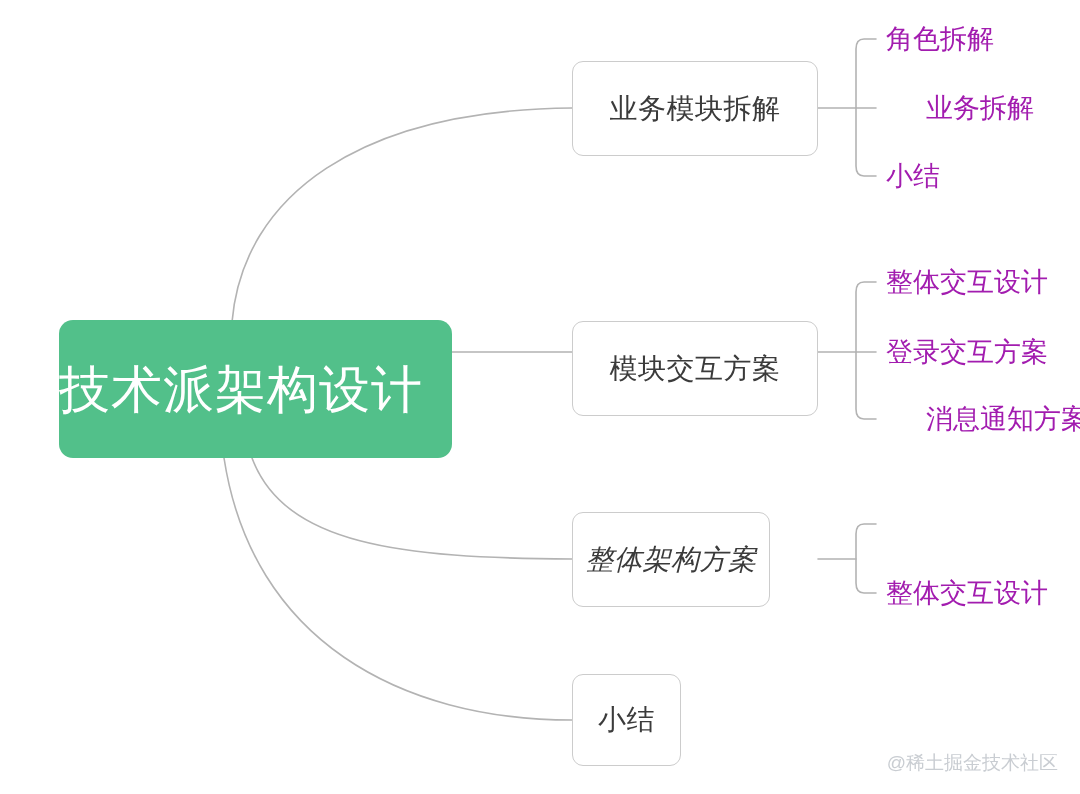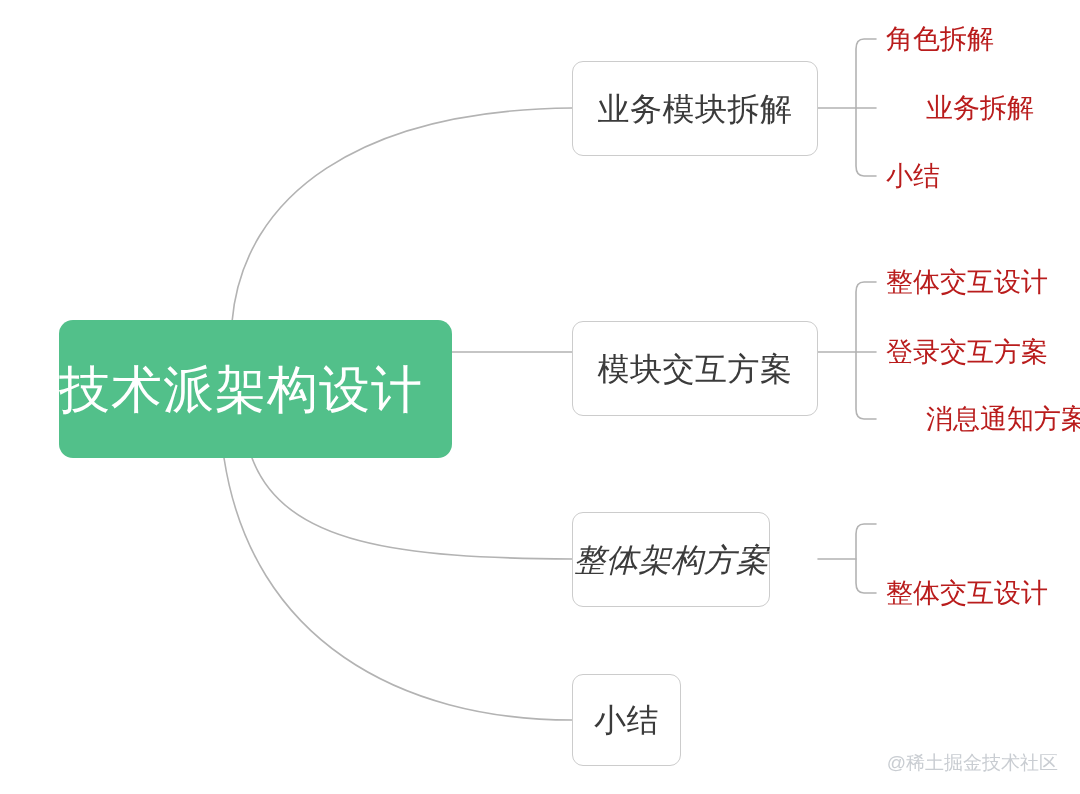--- a/index.html
+++ b/index.html
@@ -53,35 +53,35 @@
     background: #ffffff;
     border: 1.4px solid #cccccc;
     border-radius: 11px;
     display: flex;
     align-items: center;
     justify-content: center;
     box-sizing: border-box;
   }
   .branch-label {
     color: #3b3b3b;
-    font-size: 32px;
+    font-size: 28px;
     letter-spacing: 0.5px;
     line-height: 1;
     white-space: nowrap;
   }
 
   #node-b1 { left: 572px; top: 61px;  width: 246px; height: 95px; }
   #node-b2 { left: 572px; top: 321px; width: 246px; height: 95px; }
   #node-b3 { left: 572px; top: 512px; width: 198px; height: 95px; font-style: italic; }
   #node-b4 { left: 572px; top: 674px; width: 109px; height: 92px; }
 
   
   .leaf-label {
     position: absolute;
-    color: #b91c1c;
+    color: #a21caf;
     font-size: 27px;
     line-height: 1;
     white-space: nowrap;
     transform: translateY(-50%);
   }
 
   
   .watermark {
     position: absolute;
     right: 22px;

